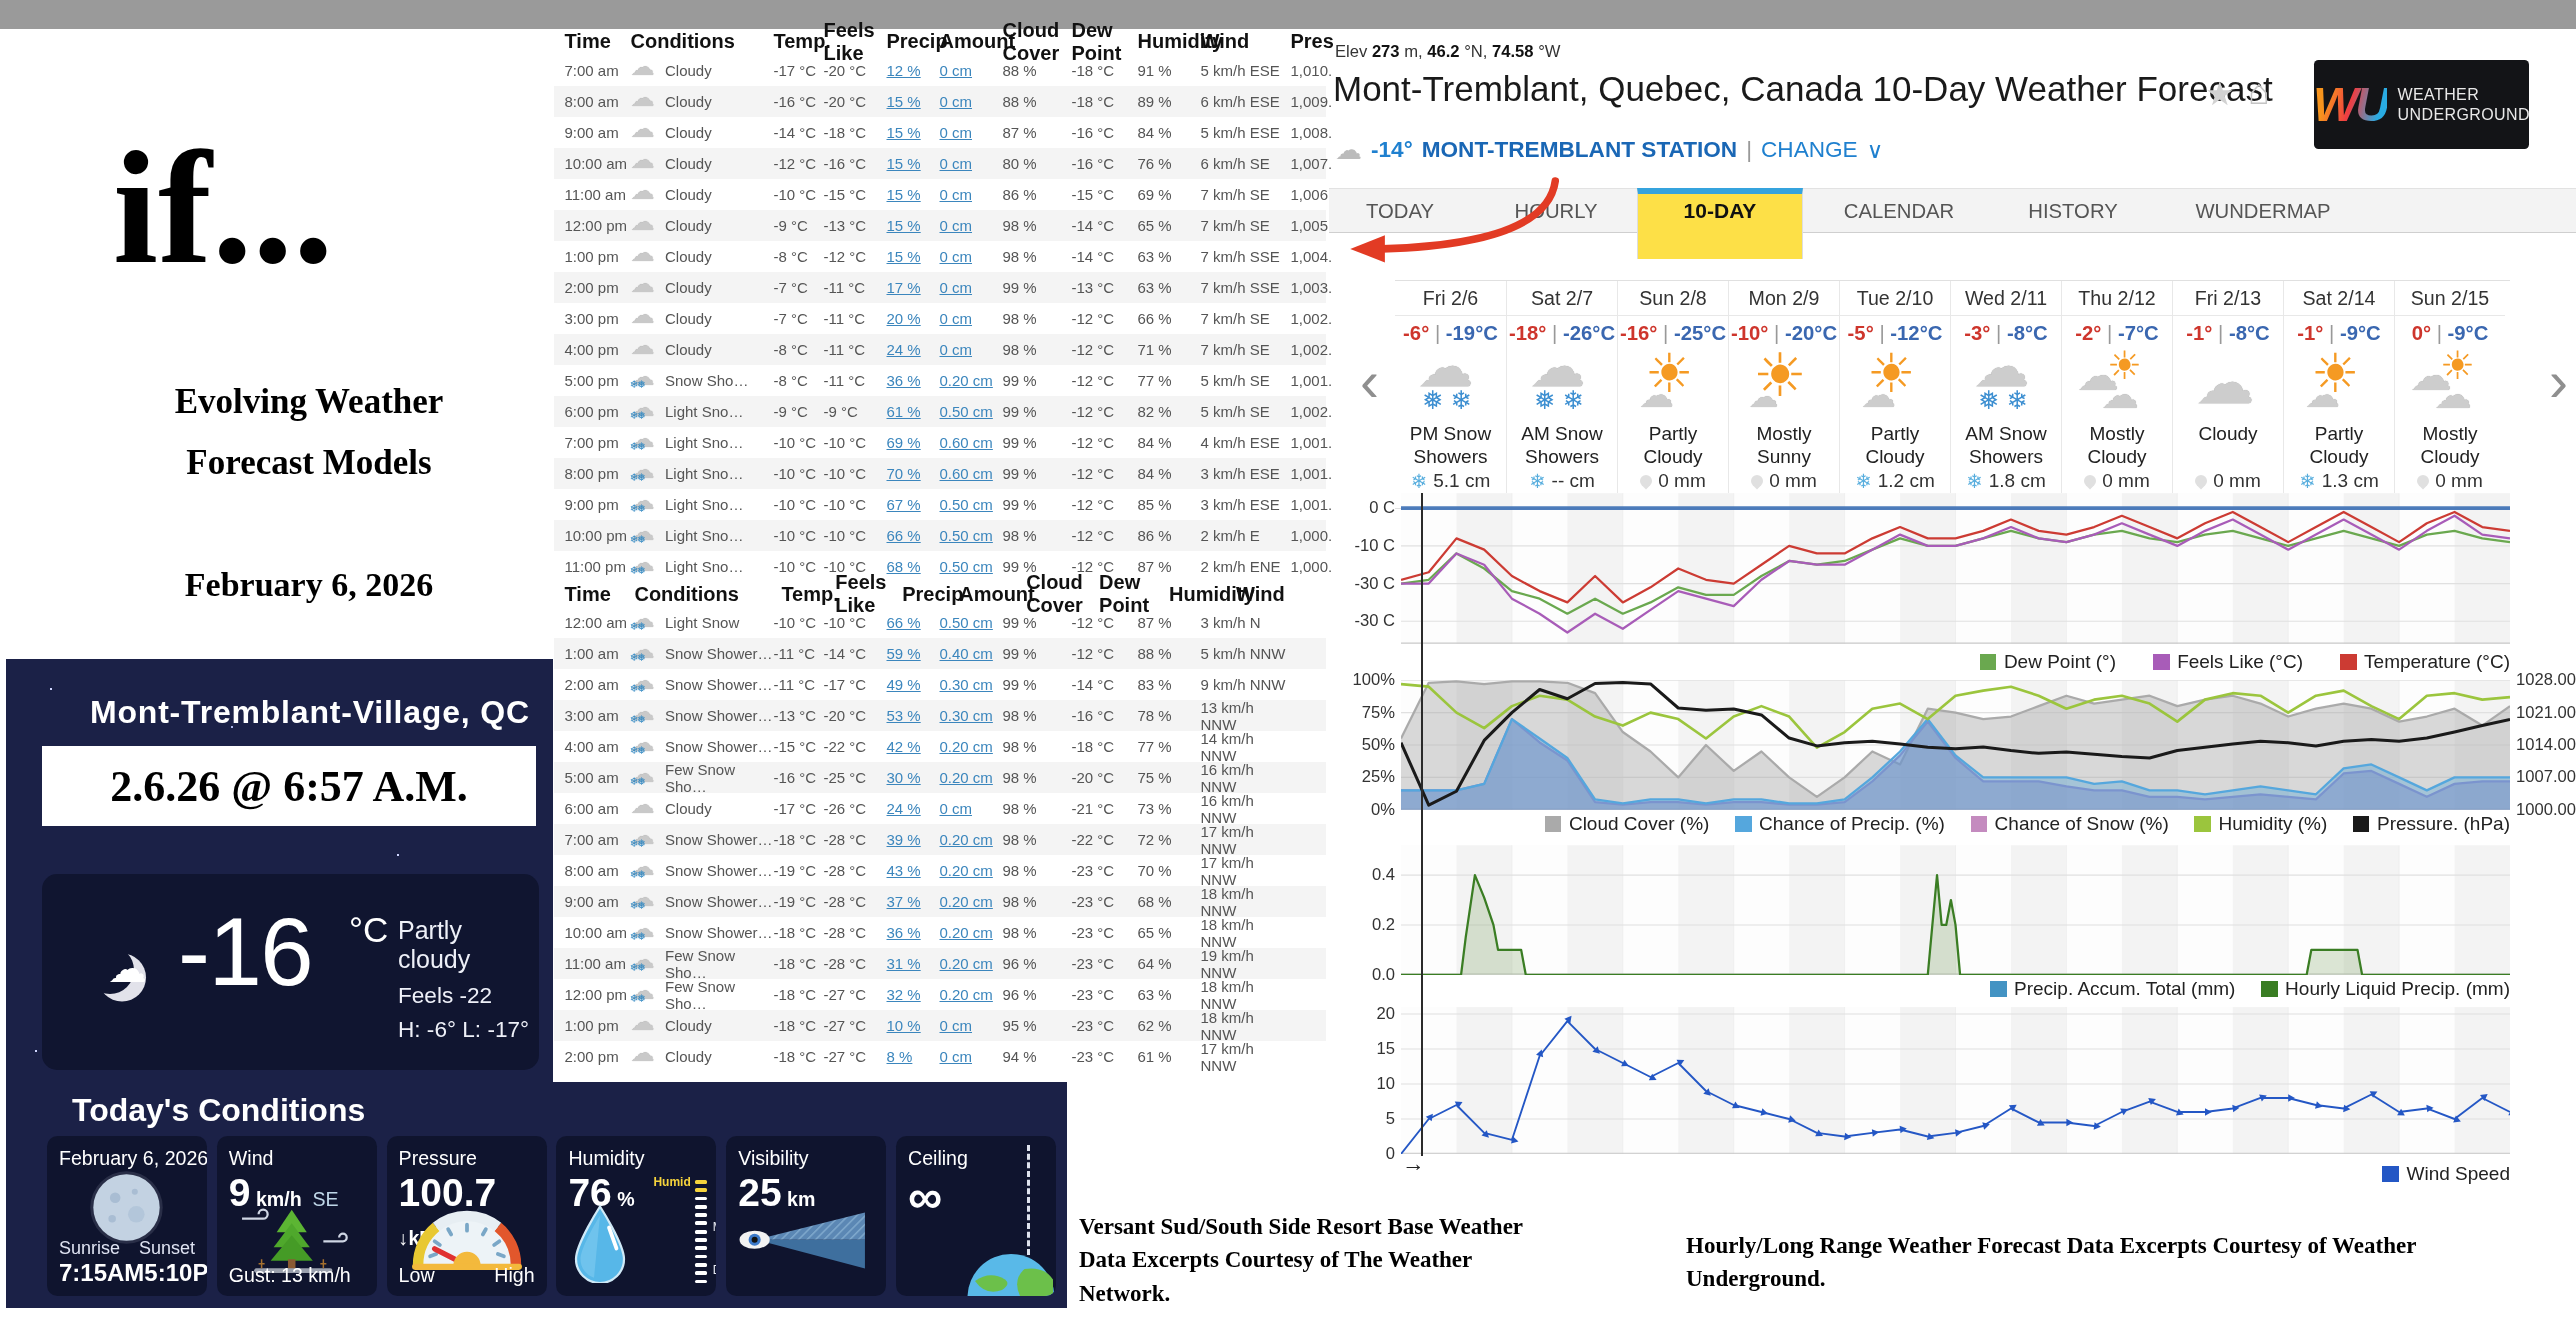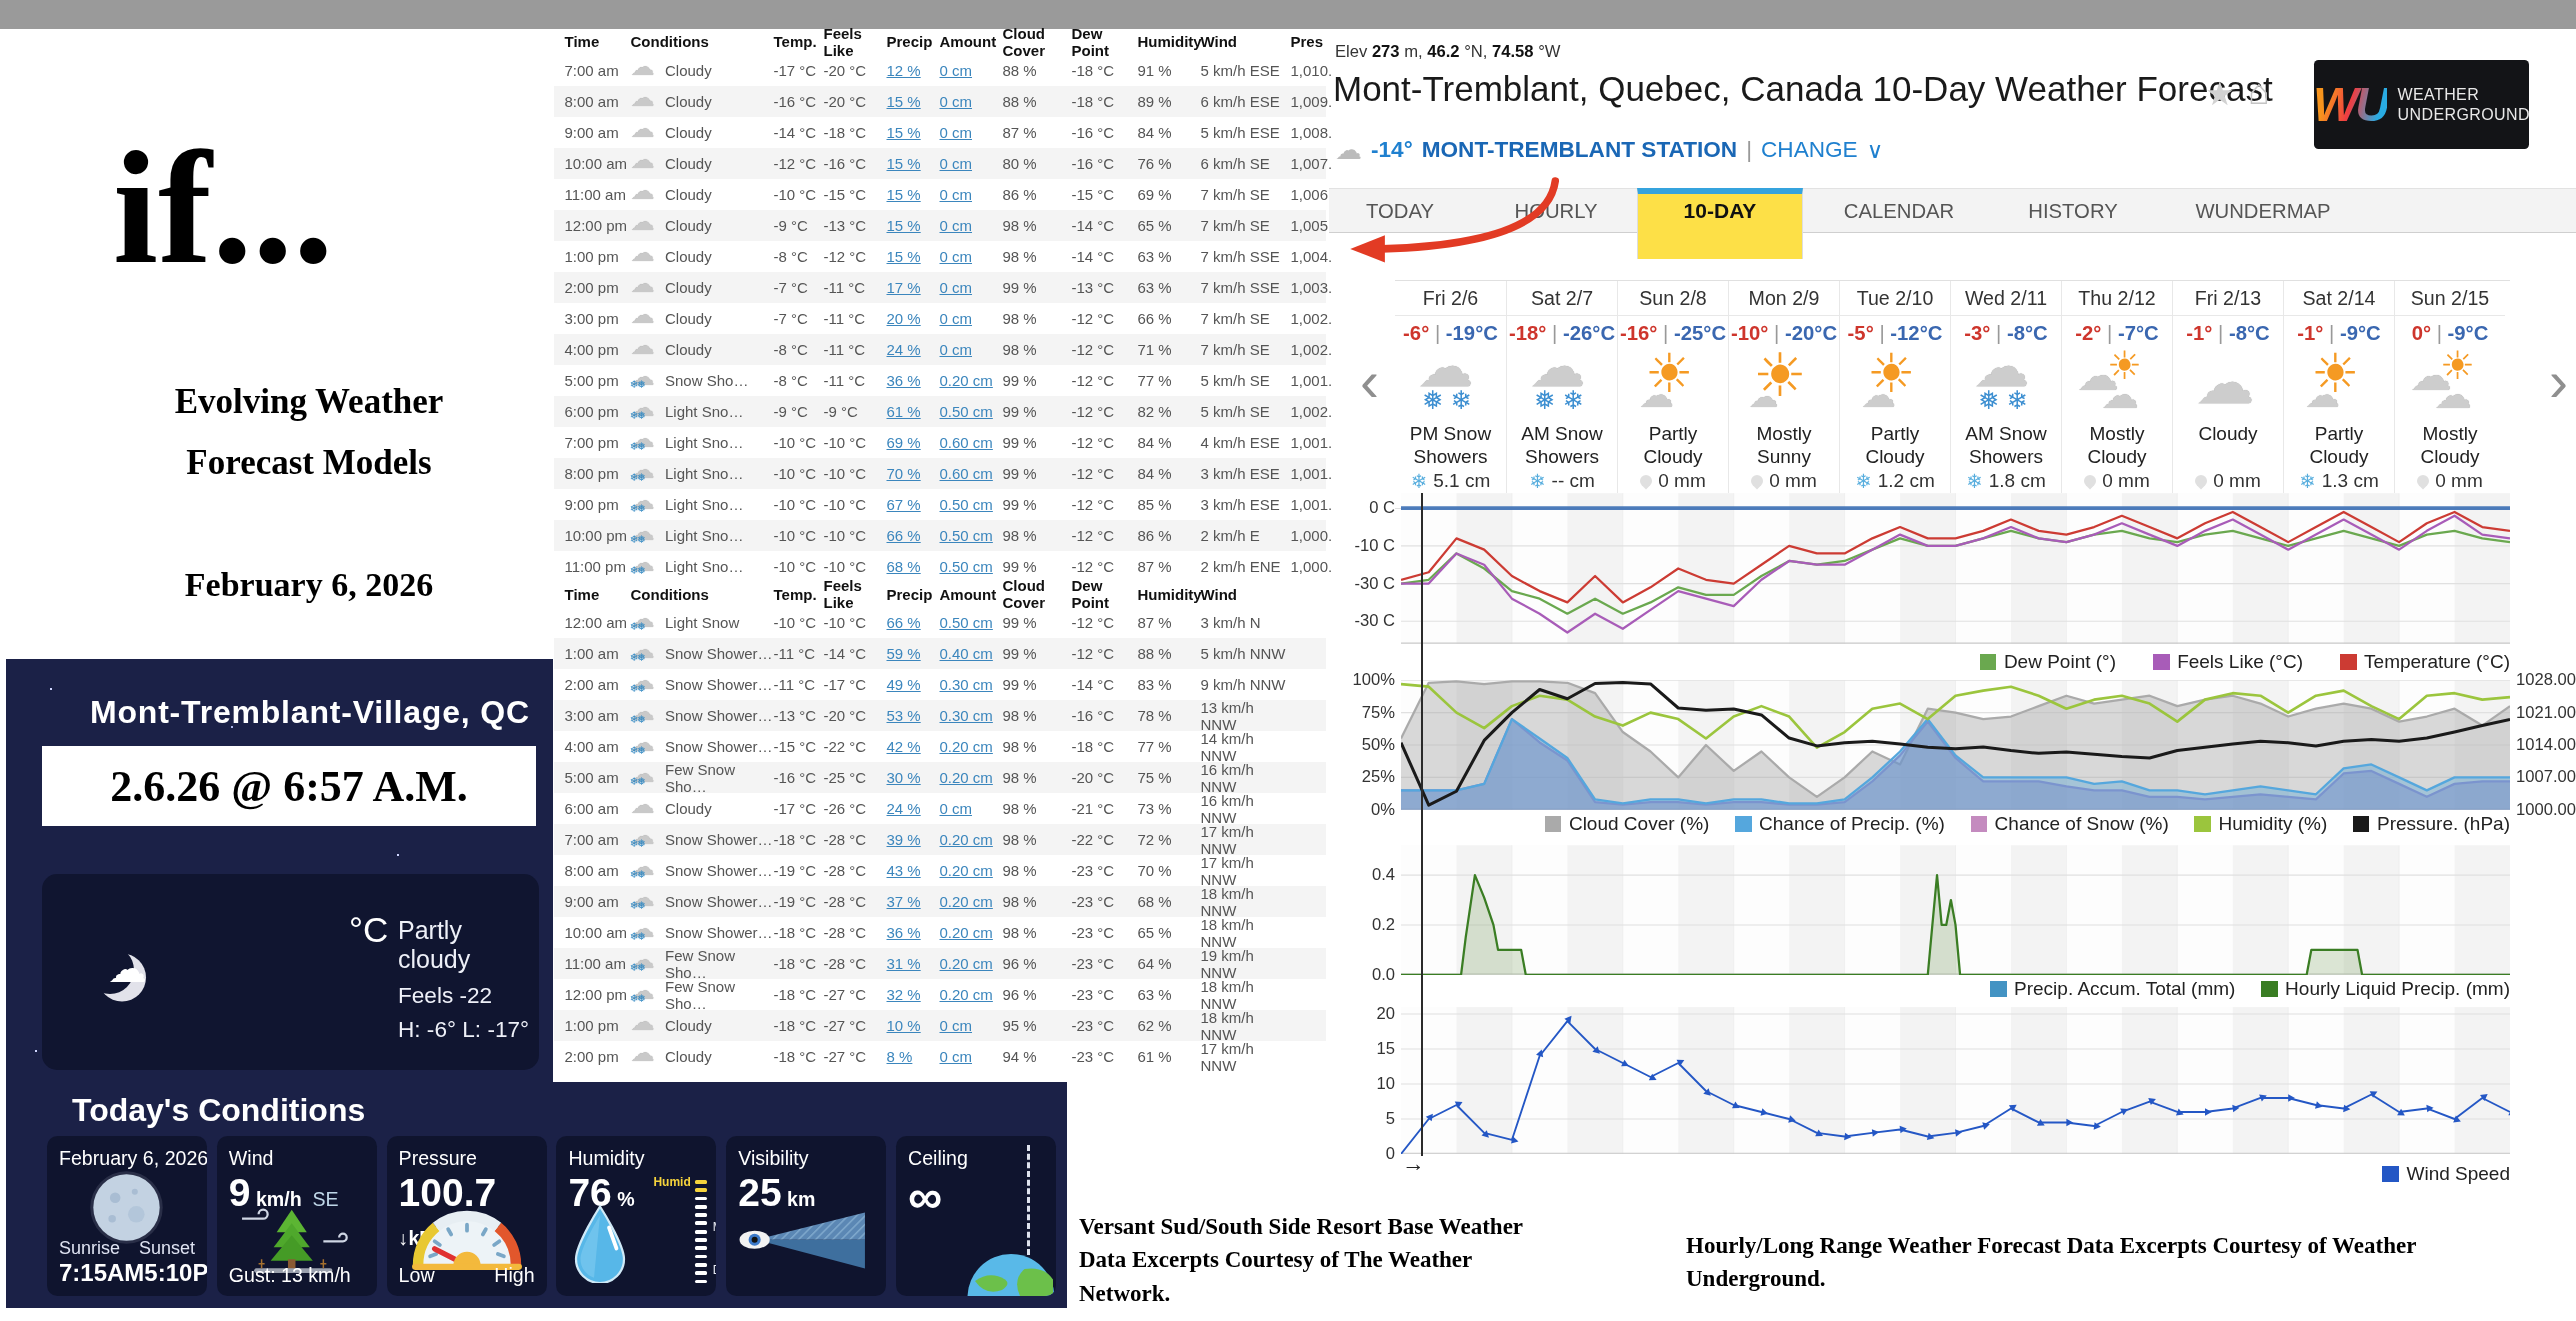--- a/index.html
+++ b/index.html
@@ -46,21 +46,21 @@
   .tc-bottom{position:absolute;bottom:9px;left:12px;right:12px;font-size:19.6px;}
   .sun-lab{display:flex;justify-content:space-between;font-size:18px;color:#dfe3f2;}
   .sun-val{display:flex;justify-content:space-between;font-size:24px;font-weight:bold;}
   .hum-scale{position:absolute;right:9px;top:44px;display:flex;flex-direction:column;gap:4.5px;}
   .hum-scale i{width:12px;height:3.8px;background:#fff;border-radius:1.5px;}
   .hum-lab{position:absolute;font-size:12px;color:#e8ebf5;}
   
   #htable{left:554px;top:29px;width:772px;background:#fff;}
   .trow{display:flex;align-items:center;height:31px;font-size:15px;color:#555;}
   .trow.alt{background:#f4f4f4;}
-  .thead{height:25.6px;font-weight:bold;color:#111;font-size:15px;}
+  .thead{height:25.6px;font-weight:bold;color:#111;font-size:20px;justify-content:space-between;}
   .tc0{width:66px;padding-left:10.5px;flex:none;}
   .tc1{width:143px;flex:none;display:flex;align-items:center;gap:7.5px;}
   .tc2{width:50px;flex:none;}
   .tc3{width:63px;flex:none;}
   .tc4{width:53px;flex:none;}
   .tc5{width:63px;flex:none;}
   .tc6{width:69px;flex:none;}
   .tc7{width:66px;flex:none;}
   .tc8{width:63px;flex:none;}
   .tc9{width:90px;flex:none;}
@@ -140,20 +140,21 @@
   <div class="abs" id="intro-date">February 6, 2026</div>
 
   <div class="abs" id="twn-a">
     <div class="abs" id="twn-loc" style="left:84px;top:35px;">Mont-Tremblant-Village, QC</div>
     <div class="abs" id="twn-datebox" style="left:36px;top:87px;">
       <span>2.6.26 @ 6:57 A.M.</span>
     </div>
     <div class="abs" id="twn-card" style="left:36px;top:215px;">
       <span class="crescent"></span>
       <span class="crescent-cloud">☁</span>
+      <div id="twn-temp">-16</div>
       <div id="twn-unit">°C</div>
       <div id="twn-right">
         <div id="twn-cond">Partly cloudy</div>
         <div id="twn-feels">Feels -22</div>
         <div id="twn-hl">H: -6°   L: -17°</div>
       </div>
     </div>
   </div>
   <div class="abs navy" id="twn-b"></div>
   <div class="abs" id="tc-title">Today's Conditions</div>

